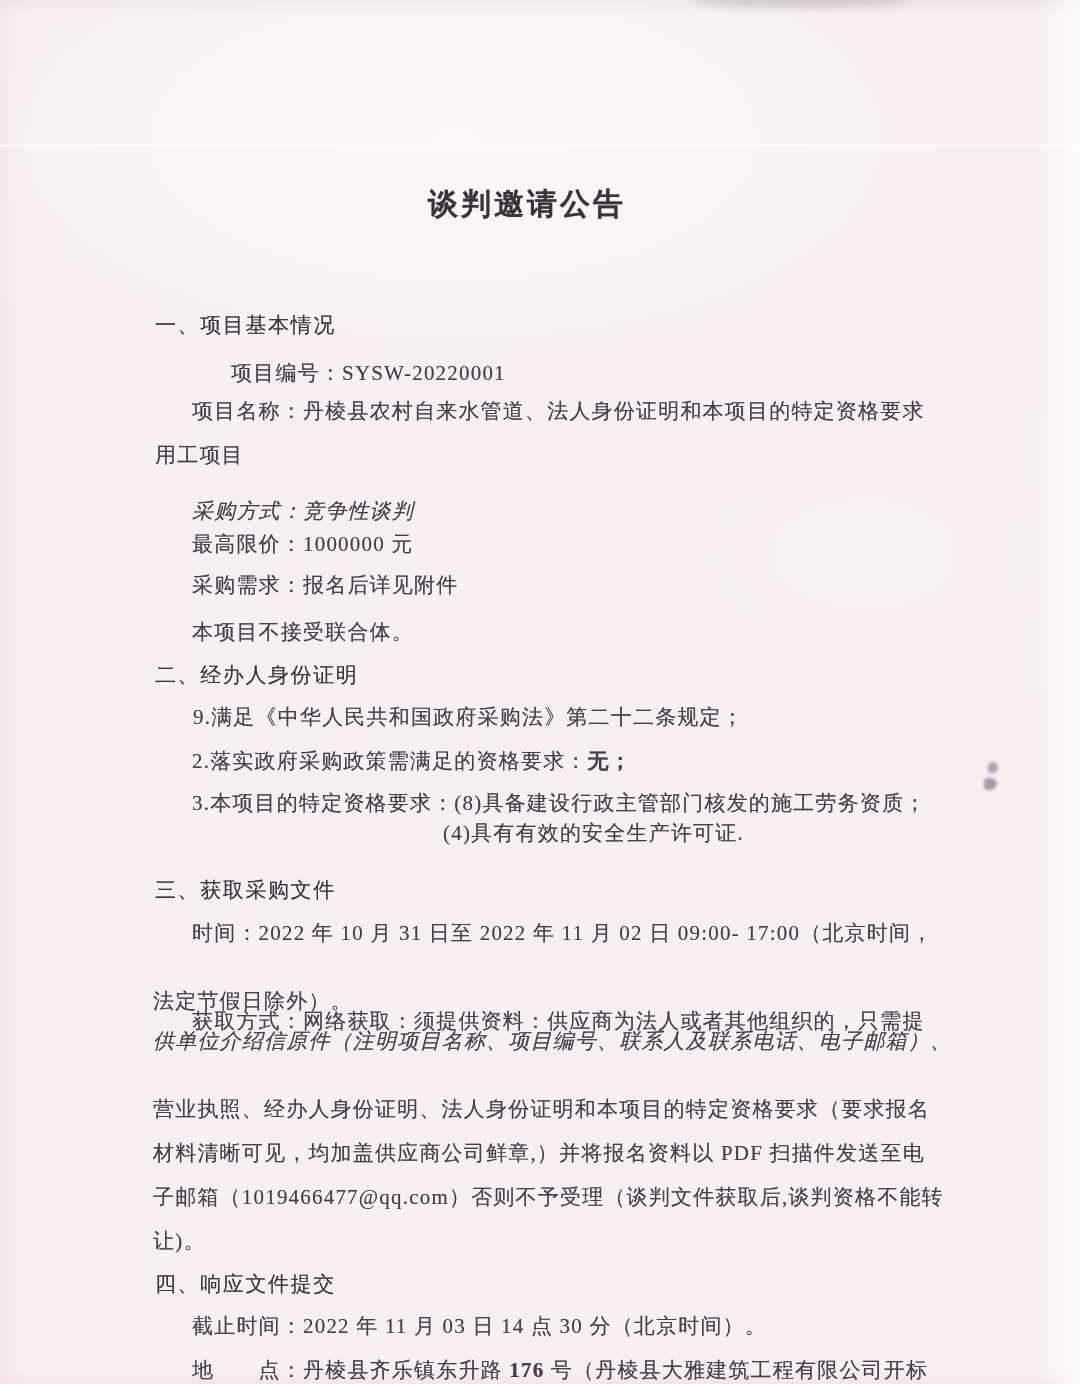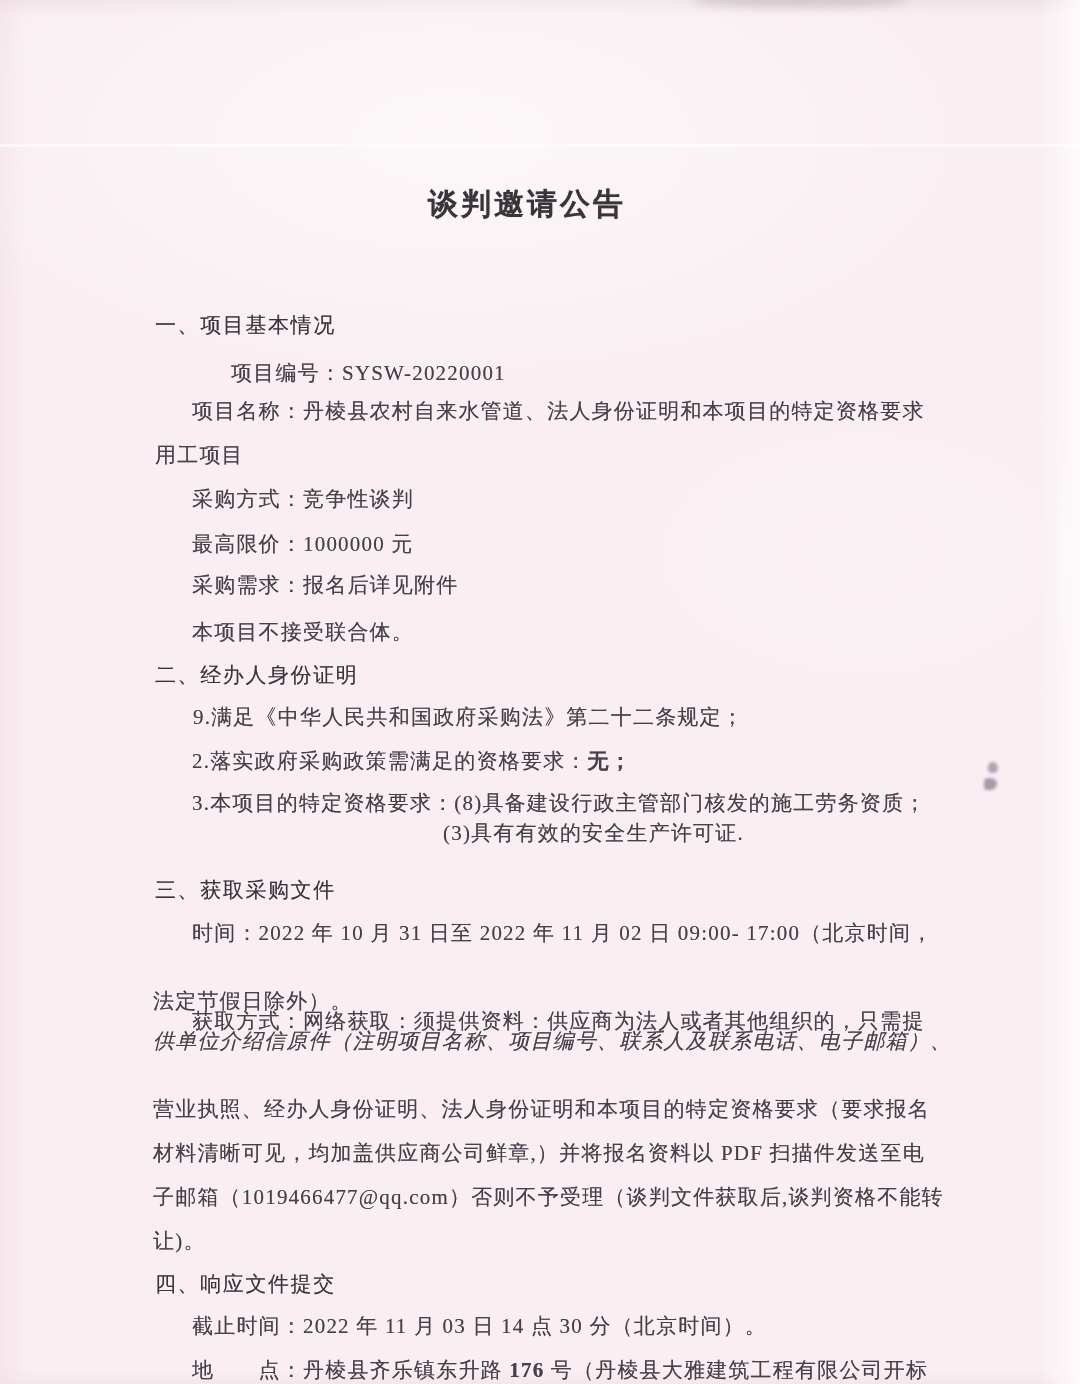--- a/index.html
+++ b/index.html
@@ -76,29 +76,29 @@
 
 <div class="page" style="background-color: rgb(249, 238, 242);">
   <div class="scanline"></div>
   <div class="top-shadow"></div>
   <div class="doc">
       <div class="line title" style="left: 428px; top: 148px;"><span>谈判邀请公告</span></div>
       <div class="line heading" style="left: 155px; top: 311px;"><span>一、项目基本情况</span></div>
       <div class="line body" style="left: 192px; top: 360px; color: rgb(70, 64, 74); margin-left: 39px;"><span>项目编号：SYSW-20220001</span></div>
       <div class="line body" style="left: 192px; top: 398px; color: rgb(70, 64, 74);"><span>项目名称：丹棱县农村自来水管道、法人身份证明和本项目的特定资格要求</span></div>
       <div class="line body" style="left: 155px; top: 442px; color: rgb(70, 64, 74);"><span>用工项目</span></div>
-      <div class="line body" style="left: 192px; top: 486px; color: rgb(70, 64, 74);"><span>采购方式：竞争性谈判</span></div>
+      <div class="line body" style="left: 192px; top: 498px; color: rgb(70, 64, 74); font-style: italic;"><span>采购方式：竞争性谈判</span></div>
       <div class="line body" style="left: 192px; top: 531px; color: rgb(70, 64, 74);"><span>最高限价：1000000 元</span></div>
       <div class="line body" style="left: 192px; top: 572px; color: rgb(70, 64, 74);"><span>采购需求：报名后详见附件</span></div>
       <div class="line body" style="left: 192px; top: 619px; color: rgb(70, 64, 74);"><span>本项目不接受联合体。</span></div>
       <div class="line heading" style="left: 155px; top: 661px;"><span>二、经办人身份证明</span></div>
       <div class="line body" style="left: 193px; top: 704px; color: rgb(70, 64, 74);"><span>9.满足《中华人民共和国政府采购法》第二十二条规定；</span></div>
       <div class="line body" style="left: 192px; top: 748px; color: rgb(70, 64, 74);"><span>2.落实政府采购政策需满足的资格要求：</span><span class="b">无；</span></div>
       <div class="line body" style="left: 192px; top: 790px; color: rgb(70, 64, 74);"><span>3.本项目的特定资格要求：(8)具备建设行政主管部门核发的施工劳务资质；</span></div>
-      <div class="line body" style="left: 443px; top: 820px; color: rgb(70, 64, 74);"><span>(3)具有有效的安全生产许可证.</span></div>
+      <div class="line body" style="left: 443px; top: 820px; color: rgb(70, 64, 74);"><span>(4)具有有效的安全生产许可证.</span></div>
       <div class="line heading" style="left: 155px; top: 876px;"><span>三、获取采购文件</span></div>
       <div class="line body" style="left: 192px; top: 920px; color: rgb(70, 64, 74);"><span>时间：2022 年 10 月 31 日至 2022 年 11 月 02 日 09:00- 17:00（北京时间，</span></div>
       <div class="line body" style="left: 153px; top: 964px; color: rgb(70, 64, 74); margin-top: 24px;"><span>法定节假日除外）。</span></div>
       <div class="line body" style="left: 192px; top: 1008px; color: rgb(70, 64, 74);"><span>获取方式：网络获取：须提供资料：供应商为法人或者其他组织的，只需提</span></div>
       <div class="line body" style="left: 153px; top: 1028px; color: rgb(70, 64, 74); font-style: italic;"><span>供单位介绍信原件（注明项目名称、项目编号、联系人及联系电话、电子邮箱）、</span></div>
       <div class="line body" style="left: 153px; top: 1096px; color: rgb(70, 64, 74);"><span>营业执照、经办人身份证明、法人身份证明和本项目的特定资格要求（要求报名</span></div>
       <div class="line body" style="left: 153px; top: 1140px; color: rgb(70, 64, 74);"><span>材料清晰可见，均加盖供应商公司鲜章,）并将报名资料以 PDF 扫描件发送至电</span></div>
       <div class="line body" style="left: 153px; top: 1184px; color: rgb(70, 64, 74);"><span>子邮箱（1019466477@qq.com）否则不予受理（谈判文件获取后,谈判资格不能转</span></div>
       <div class="line body" style="left: 153px; top: 1228px; color: rgb(70, 64, 74);"><span>让)。</span></div>
       <div class="line heading" style="left: 155px; top: 1270px;"><span>四、响应文件提交</span></div>

